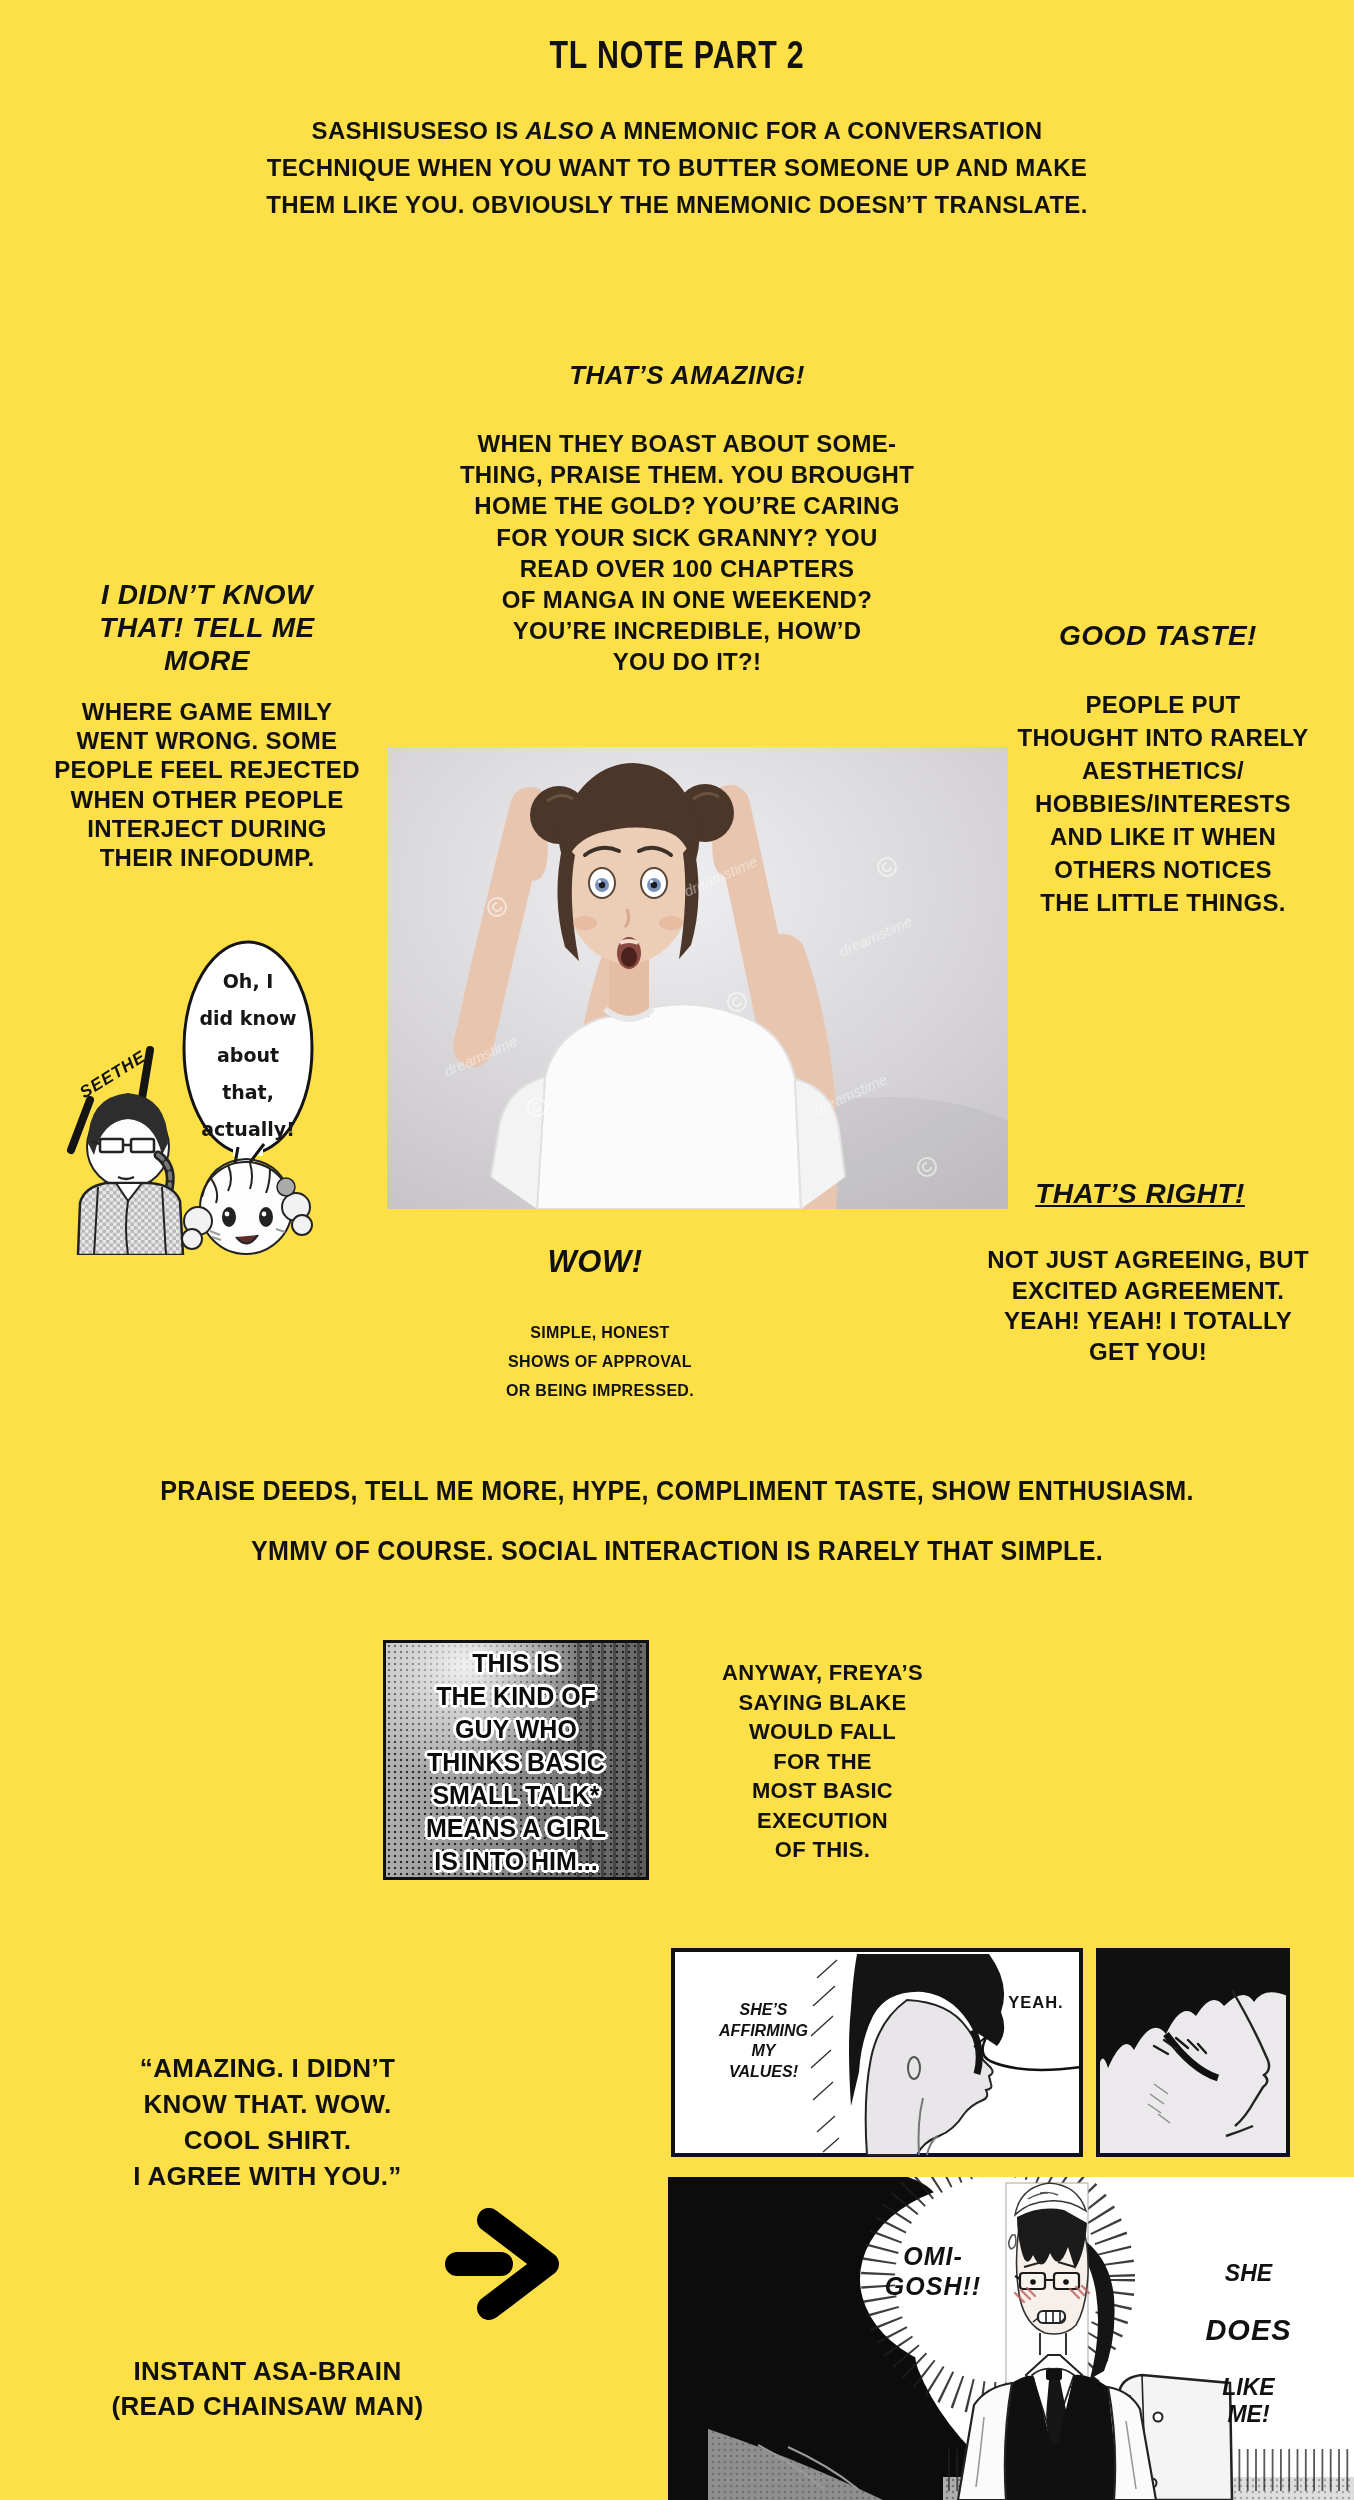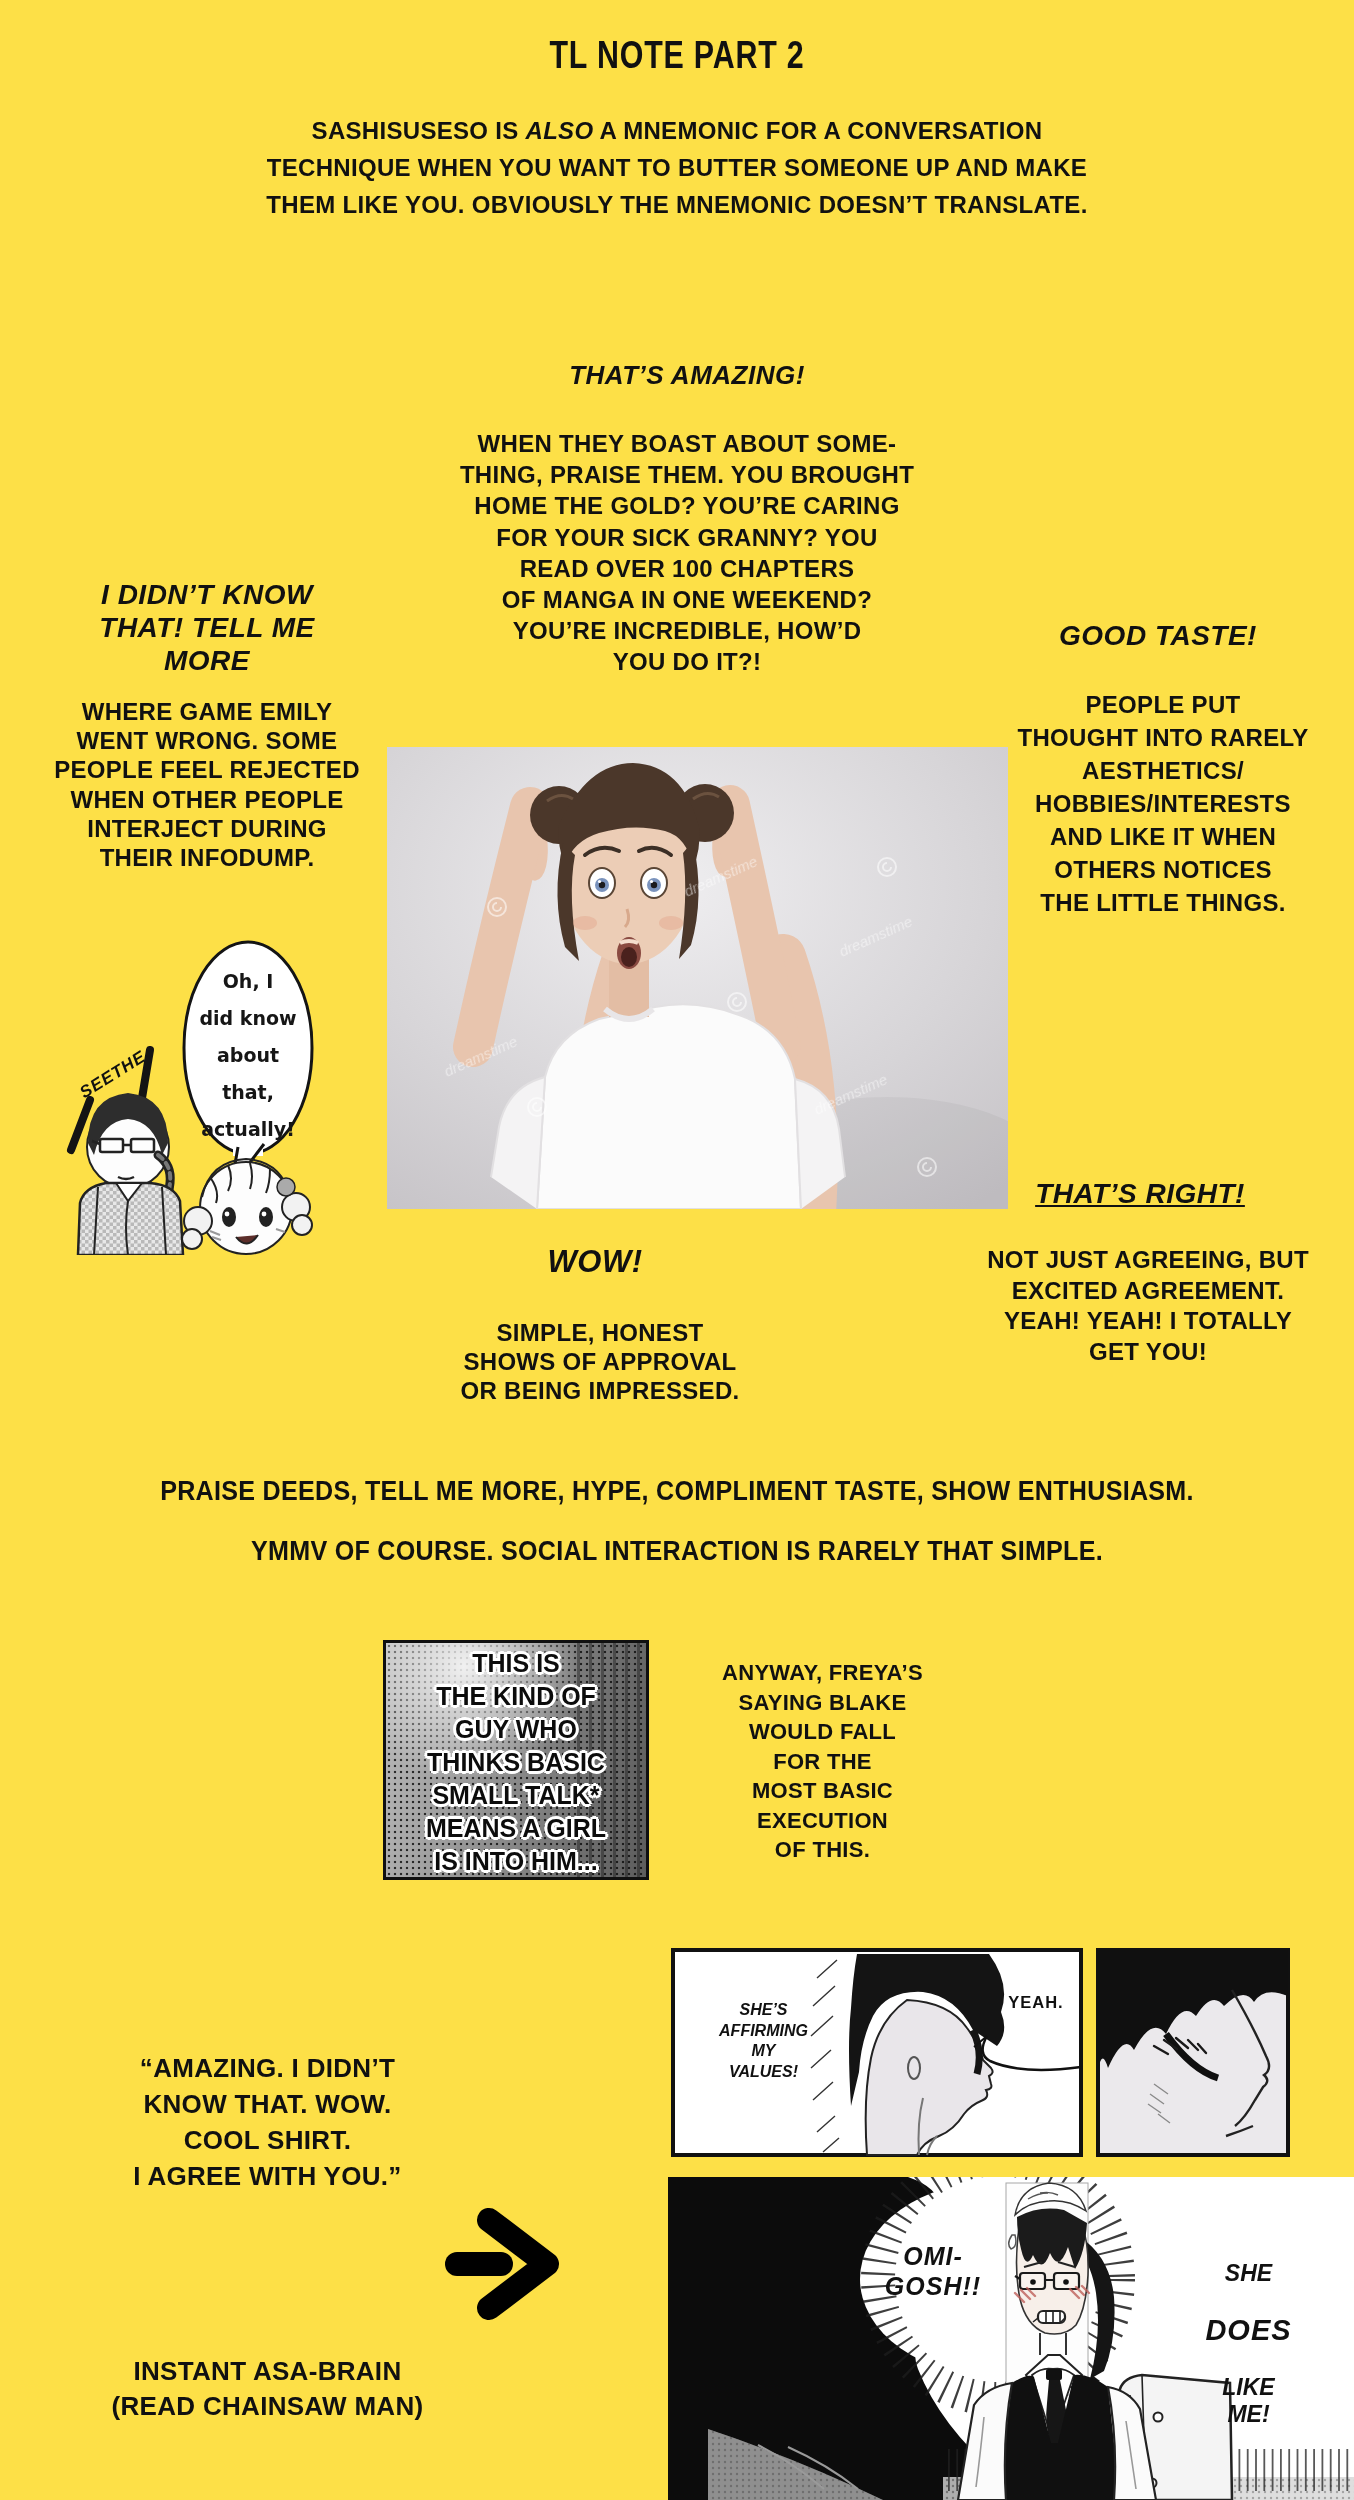--- a/index.html
+++ b/index.html
@@ -205,21 +205,21 @@
     </svg>
     <div class="mangaTxt hand" style="left:118px;top:38px;width:160px;font-size:19px;line-height:37px;color:#161616;">Oh, I
 did know
 about
 that,
 actually!</div>
     <div class="mangaTxt it" style="left:18px;top:140px;width:90px;font-size:17px;transform:rotate(-32deg);letter-spacing:1px;">SEETHE</div>
   </div>
 
   <div class="abs head" style="left:495px;top:1244px;width:200px;font-size:31px;">WOW!</div>
-  <div class="abs txt" style="left:440px;top:1318px;width:320px;font-size:24px;line-height:29px;">SIMPLE, HONEST
+  <div class="abs txt" style="left:440px;top:1318px;width:320px;font-size:16px;line-height:29px;">SIMPLE, HONEST
 SHOWS OF APPROVAL
 OR BEING IMPRESSED.</div>
 
   <div class="abs head" style="left:990px;top:1178px;width:300px;font-size:28px;text-decoration:underline;">THAT’S RIGHT!</div>
   <div class="abs txt" style="left:948px;top:1245px;width:400px;font-size:24px;line-height:30.5px;">NOT JUST AGREEING, BUT
 EXCITED AGREEMENT.
 YEAH! YEAH! I TOTALLY
 GET YOU!</div>
 
   <div class="abs txt cond" style="left:0;top:1476px;width:1354px;font-size:27px;">PRAISE DEEDS, TELL ME MORE, HYPE, COMPLIMENT TASTE, SHOW ENTHUSIASM.</div>

